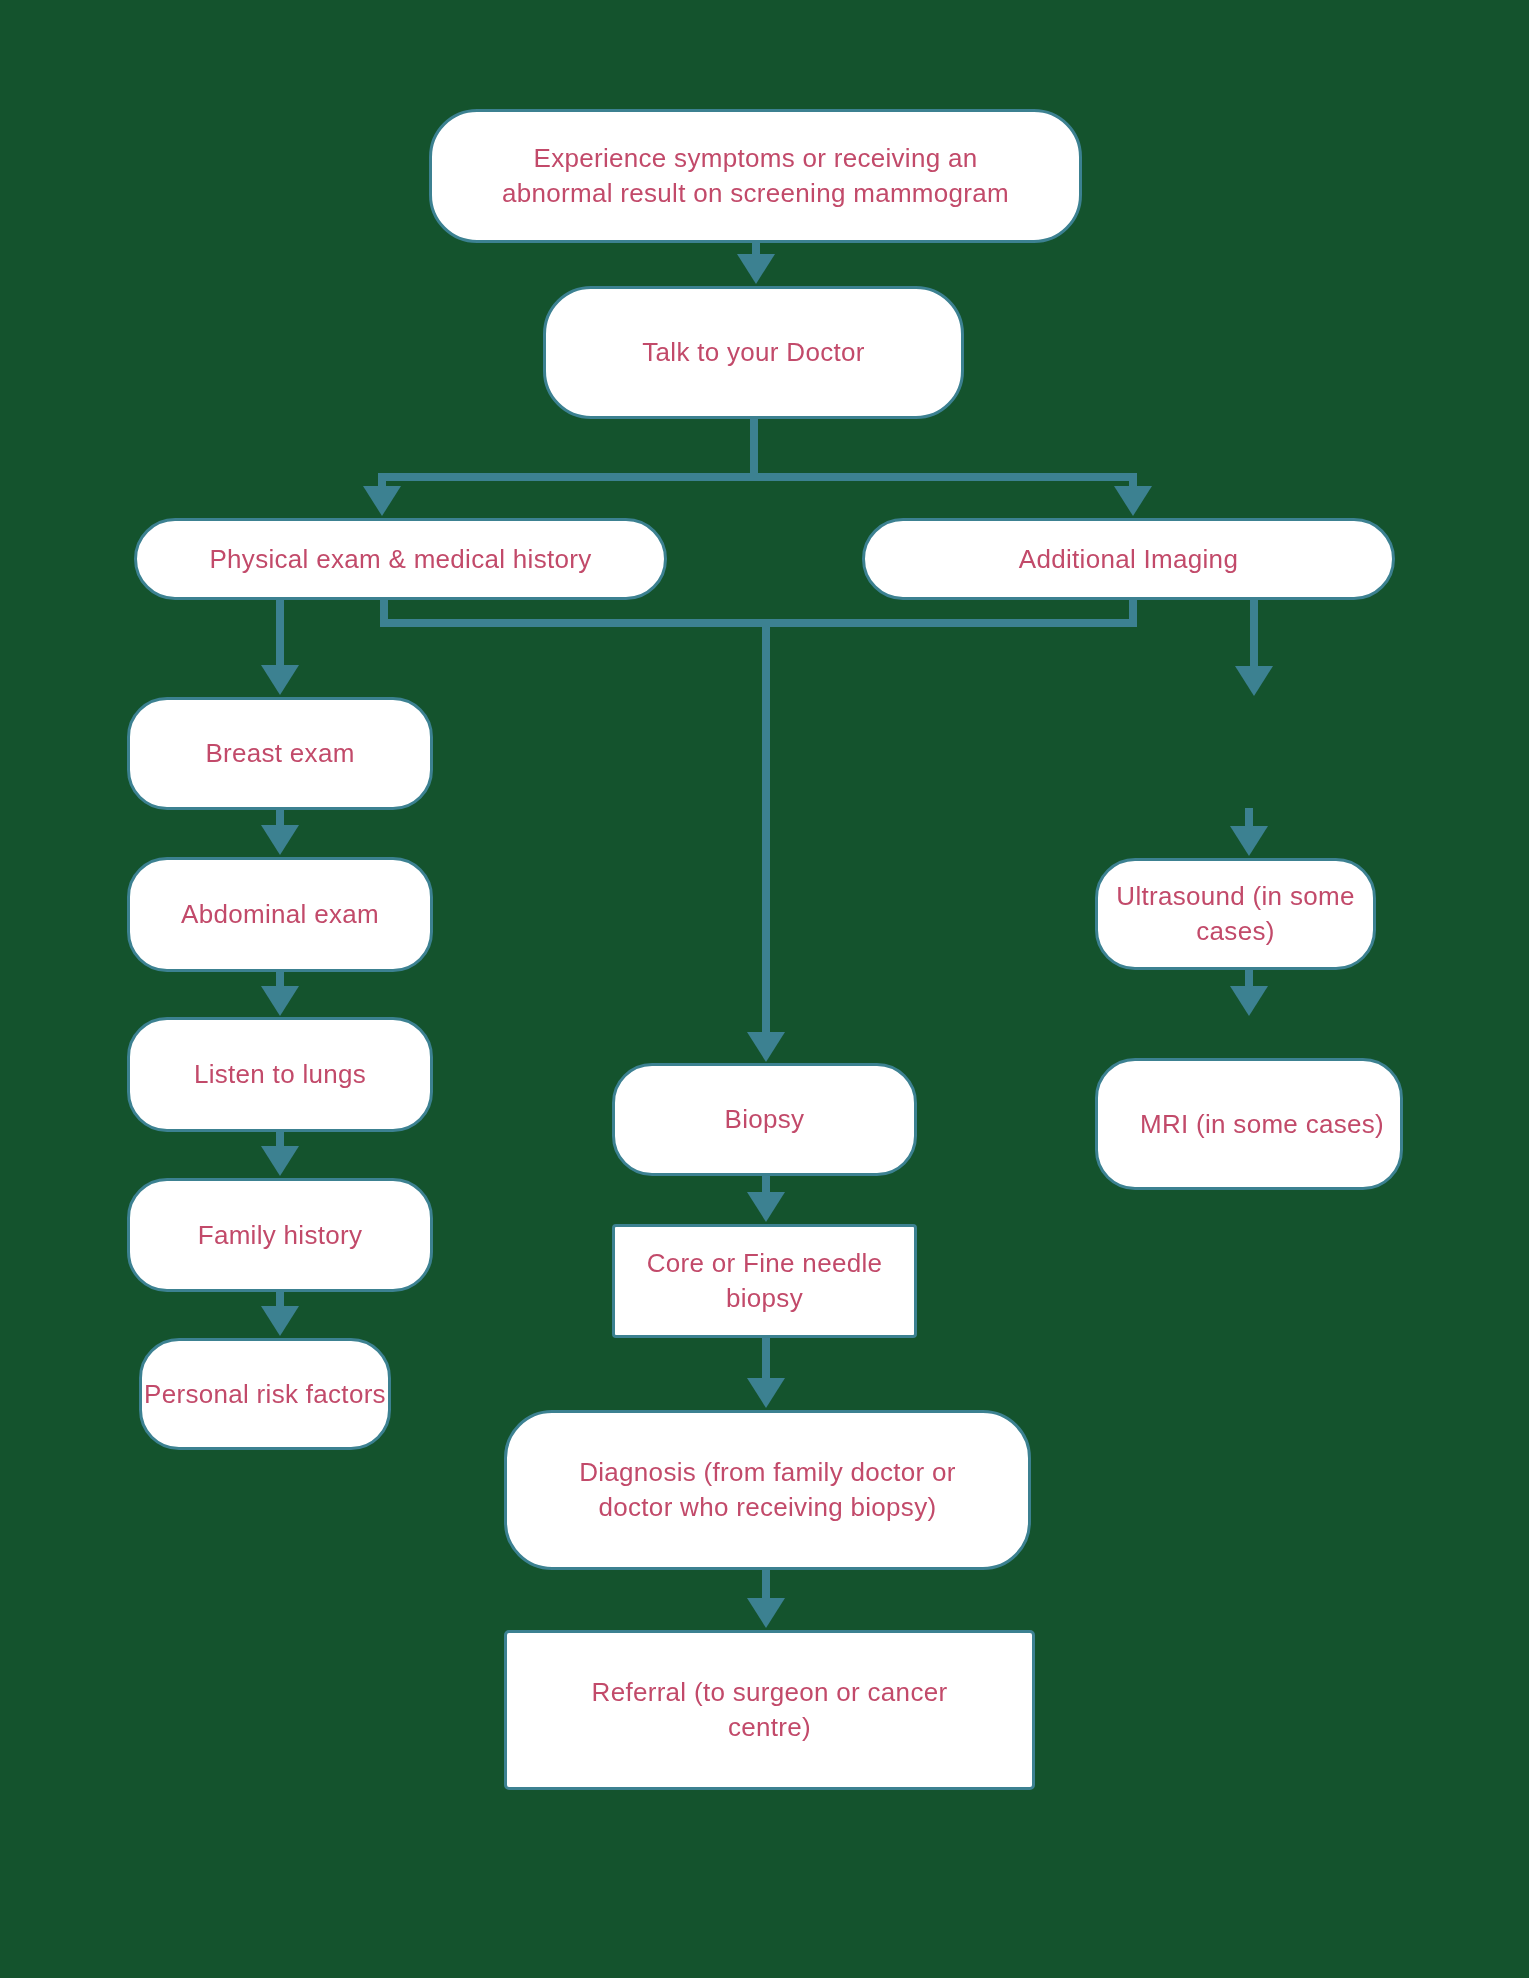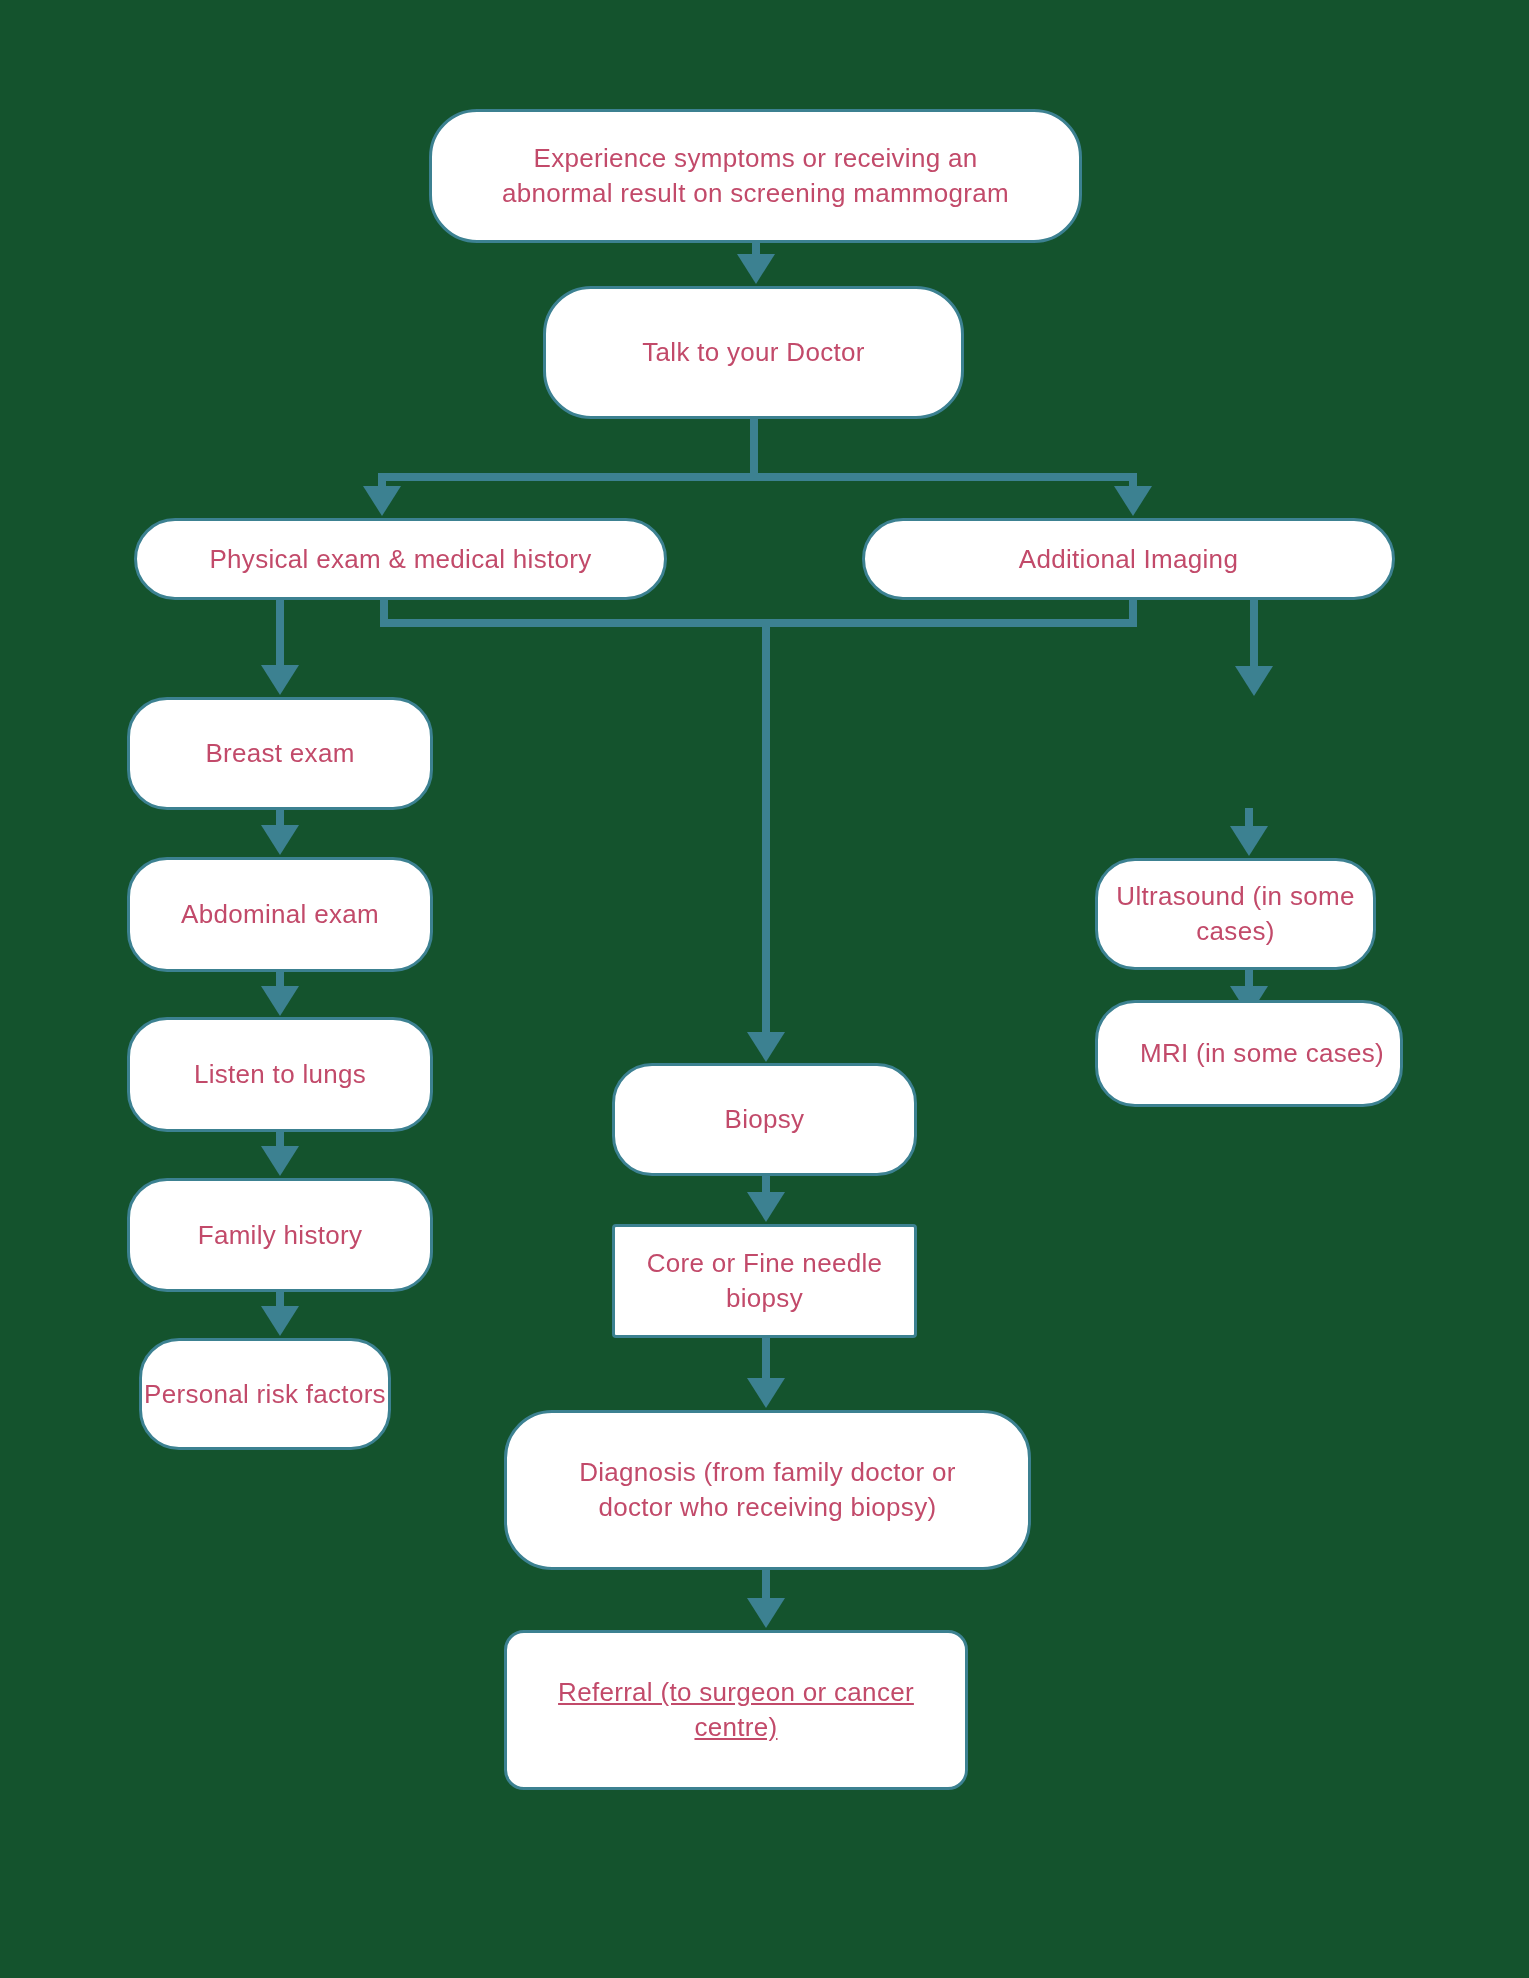--- a/index.html
+++ b/index.html
@@ -139,26 +139,26 @@
   <div class="node" style="left:127px; top:1017px; width:306px; height:115px; border-radius:40px;">Listen to lungs</div>
 
   <div class="node" style="left:127px; top:1178px; width:306px; height:114px; border-radius:40px;">Family history</div>
 
   <div class="node" style="left:127px; top:1338px; width:252px; height:112px; border-radius:40px;margin-left:12px;">Personal risk factors</div>
 
 
   <div class="node" style="left:1095px; top:858px; width:281px; height:112px; border-radius:40px;">Ultrasound (in some
 cases)</div>
 
-  <div class="node" style="left:1095px; top:1000px; width:308px; height:107px; border-radius:40px;padding-left:26px;">MRI (in some cases)</div>
+  <div class="node" style="left:1095px; top:1058px; width:308px; height:132px; border-radius:40px;padding-left:26px;">MRI (in some cases)</div>
 
   <div class="node" style="left:612px; top:1063px; width:305px; height:113px; border-radius:40px;">Biopsy</div>
 
   <div class="node" style="left:612px; top:1224px; width:305px; height:114px; border-radius:4px;">Core or Fine needle
 biopsy</div>
 
   <div class="node" style="left:504px; top:1410px; width:527px; height:160px; border-radius:48px;">Diagnosis (from family doctor or
 doctor who receiving biopsy)</div>
 
-  <div class="node" style="left:504px; top:1630px; width:464px; height:160px; border-radius:20px;text-decoration:underline;">Referral (to surgeon or cancer
+  <div class="node" style="left:504px; top:1630px; width:531px; height:160px; border-radius:5px;">Referral (to surgeon or cancer
 centre)</div>
 
 </div>
 
 </body></html>

